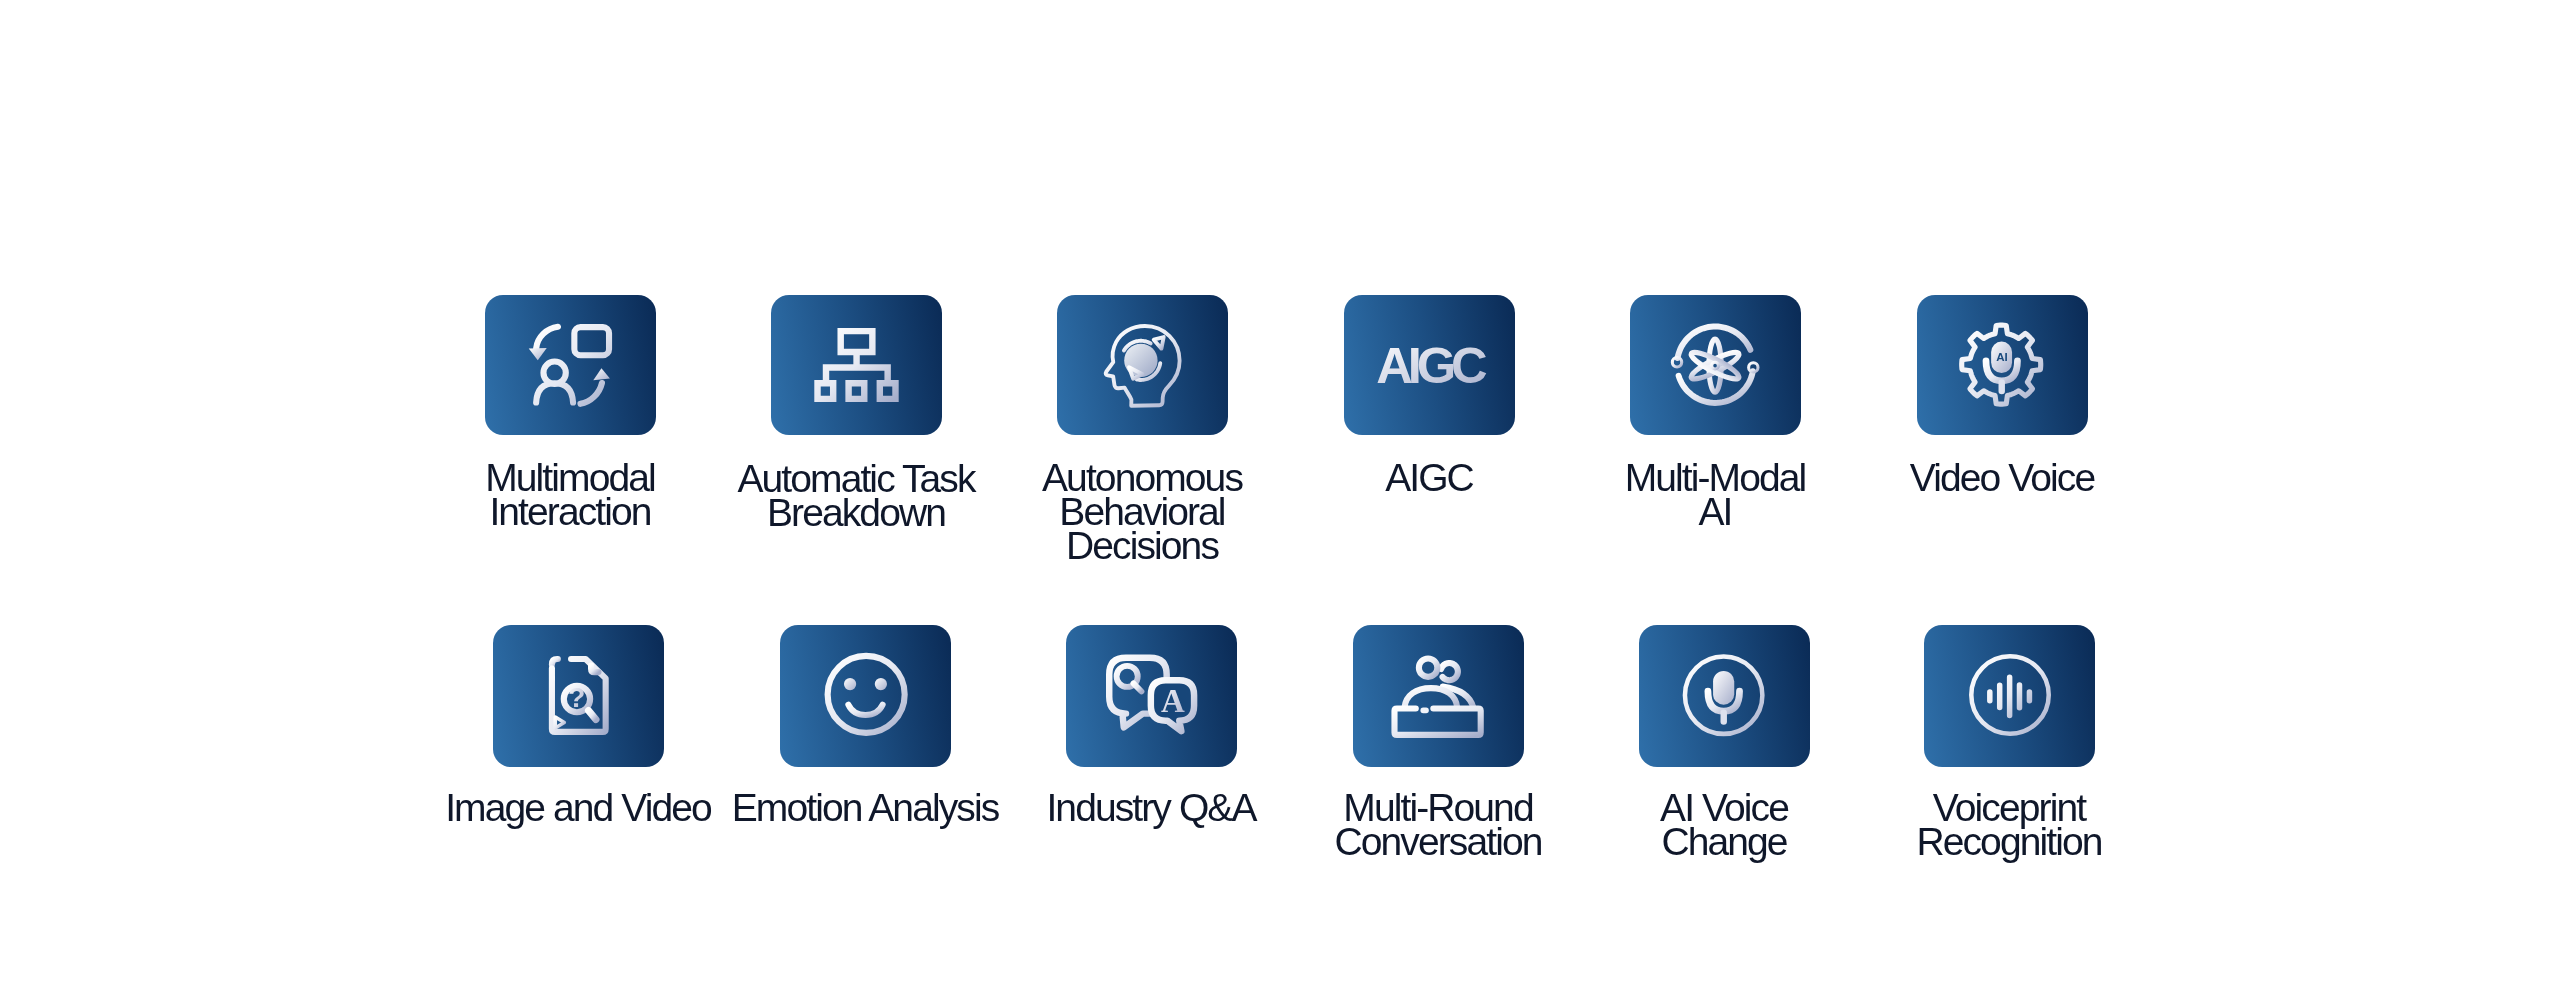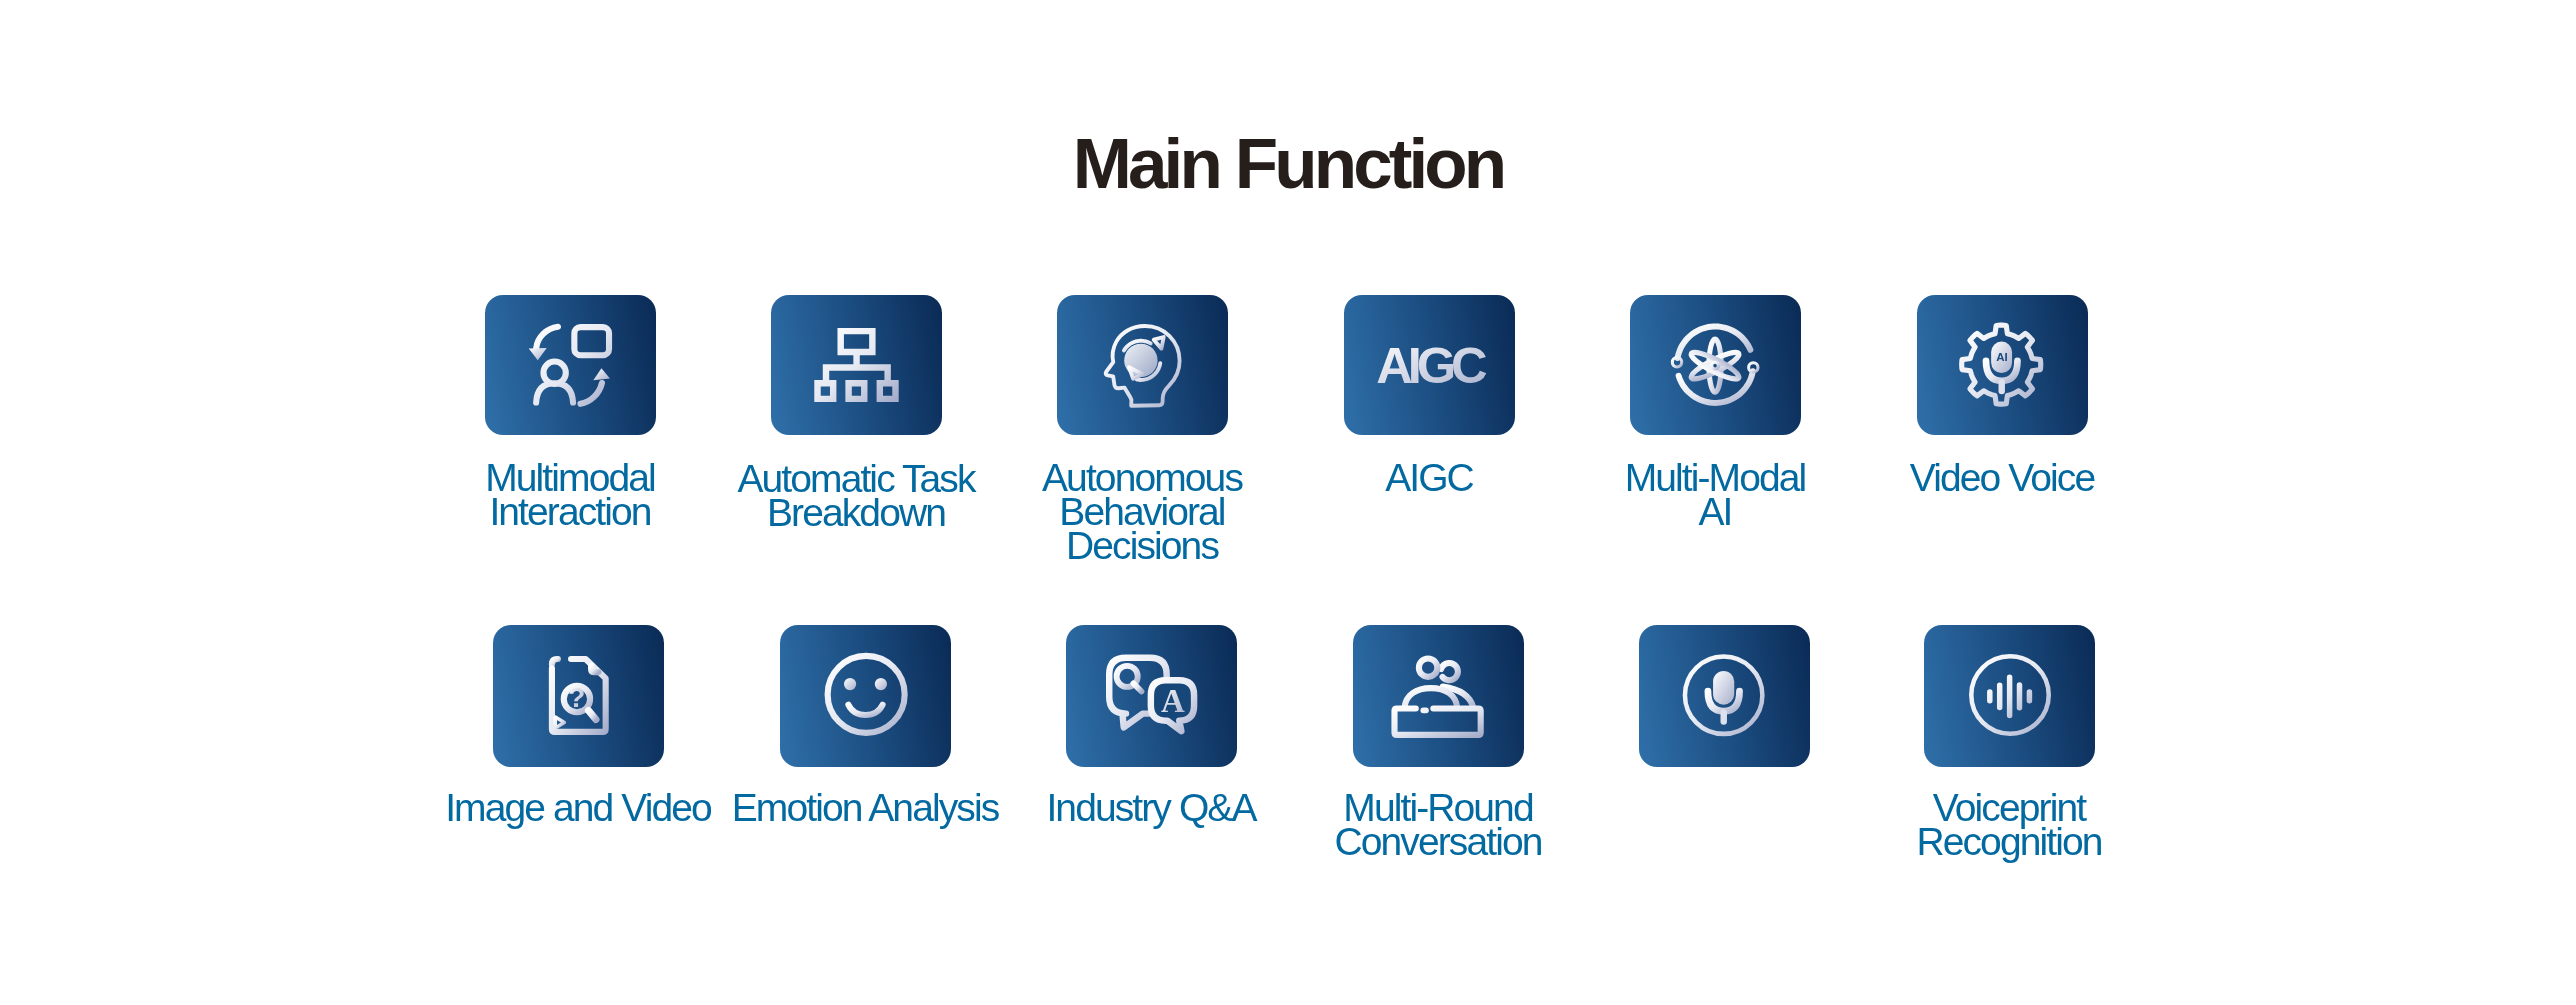--- a/index.html
+++ b/index.html
@@ -2,21 +2,21 @@
 <html style="font-size:10.3px"><head><meta charset="utf-8">
 <style>
 * { margin:0; padding:0; box-sizing:border-box; }
 html,body { width:2576px; height:1006px; background:#ffffff; font-family:"Liberation Sans", sans-serif; }
 .page { position:relative; width:2576px; height:1006px; overflow:hidden; }
 .title { position:absolute; left:0; top:128px; width:2576px; text-align:center;
   font-size:71px; font-weight:bold; letter-spacing:-3.9px; color:#251e1b; line-height:71px; }
 .tile { position:absolute; border-radius:18px;
   background:linear-gradient(80deg, #2f70aa 0%, #1c4e82 50%, #0a2a55 100%); }
 .lab { position:absolute; width:296px; text-align:center; font-size:39px; letter-spacing:-1.9px;
-  color:#0369a1; line-height:34px; }
+  color:#0f172a; line-height:34px; }
 .st { fill:none; stroke:url(#ig); stroke-width:9.5; stroke-linecap:round; stroke-linejoin:round; }
 .sq { fill:none; stroke:url(#ig); stroke-width:10; stroke-linecap:butt; stroke-linejoin:miter; }
 .sth { fill:none; stroke:url(#ig); stroke-width:6; stroke-linecap:round; stroke-linejoin:round; }
 .st2 { fill:none; stroke:url(#ig); stroke-width:9.3; stroke-linecap:round; }
 .stel { fill:none; stroke:url(#ig); stroke-width:8; }
 .st3 { fill:none; stroke:url(#ig); stroke-width:4.8; }
 .st4 { fill:none; stroke:url(#ig); stroke-width:11; stroke-linecap:round; }
 .st5 { fill:none; stroke:url(#ig); stroke-width:5.5; stroke-linecap:round; stroke-linejoin:round; }
 .st7 { fill:none; stroke:url(#ig); stroke-width:7; }
 .st8 { fill:none; stroke:url(#ig); stroke-width:8.5; stroke-linecap:round; }
@@ -40,21 +40,20 @@
         <stop offset="0.5" stop-color="#e6e9f2"></stop>
         <stop offset="1" stop-color="#a6aecb"></stop>
 </linearGradient>
 <linearGradient id="igf" x1="0" y1="0" x2="1" y2="1">
 <stop offset="0" stop-color="#ffffff"></stop>
         <stop offset="1" stop-color="#a6aecb"></stop>
 </linearGradient>
 </defs>
 </svg>
 <div class="page">
-<div class="title">Main Function</div>
 
 <div class="tile" style="left:485px;top:295px;width:171px;height:140px">
 <svg viewBox="0 0 265 218" width="171" height="140">
 <path class="st" d="M148 50 h35 a9.5 9.5 0 0 1 9.5 9.5 v24.8 a9.5 9.5 0 0 1 -9.5 9.5 h-35 a9.5 9.5 0 0 1 -9.5 -9.5 v-24.8 a9.5 9.5 0 0 1 9.5 -9.5 Z
 M125.2 121 a17.4 17.4 0 1 1 -34.8 0 a17.4 17.4 0 1 1 34.8 0
 M79 167.5 C 80 149.5 88 137.5 107.7 137.5 C 127.5 137.5 135.5 149.5 136.5 167.5
 M113 49.5 C 95 52 81 65.5 79 83
 M148 169.5 C 163.5 167 177.5 154 181.5 137"></path>
 <path class="fl" d="M67.5 83.5 L95.5 82.5 L81.5 101.5 Z"></path>
 <path class="fl" d="M168 132.6 L193.9 130.2 L180.7 114 Z"></path>
@@ -143,19 +142,20 @@
 <rect x="104.5" y="128" width="13" height="8.6" rx="4.3" fill="#f2f4fa"></rect>
 </svg></div>
 <div class="lab" style="left:1290px;top:791px">Multi-Round<br>Conversation</div>
 <div class="tile" style="left:1639px;top:625px;width:171px;height:142px">
 <svg viewBox="0 0 265 220" width="171" height="142">
 <circle cx="131.2" cy="108.7" r="60" class="st7"></circle>
 <rect x="114.8" y="71.1" width="32.8" height="52.4" rx="16.4" fill="url(#igf)"></rect>
 <path class="stm" d="M106.8 102.5 C 106.8 124.5 116 133.5 131.3 133.5 C 146.6 133.5 155.8 124.5 155.8 102.5"></path>
 <path class="stm2" d="M131.3 136 V 149.5"></path>
 </svg></div>
+<div class="lab" style="left:1576px;top:791px">AI Voice<br>Change</div>
 <div class="tile" style="left:1924px;top:625px;width:171px;height:142px">
 <svg viewBox="0 0 265 220" width="171" height="142">
 <circle cx="133.3" cy="108.5" r="60" class="st7"></circle>
 <path class="st8" d="M102 103.8 V117.2 M117.3 93.2 V127.8 M132.7 80.8 V140.2 M148 92.8 V128.2 M163.4 103.8 V117.2 "></path>
 </svg></div>
 <div class="lab" style="left:1861px;top:791px">Voiceprint<br>Recognition</div>
 </div>
 
 </body></html>

